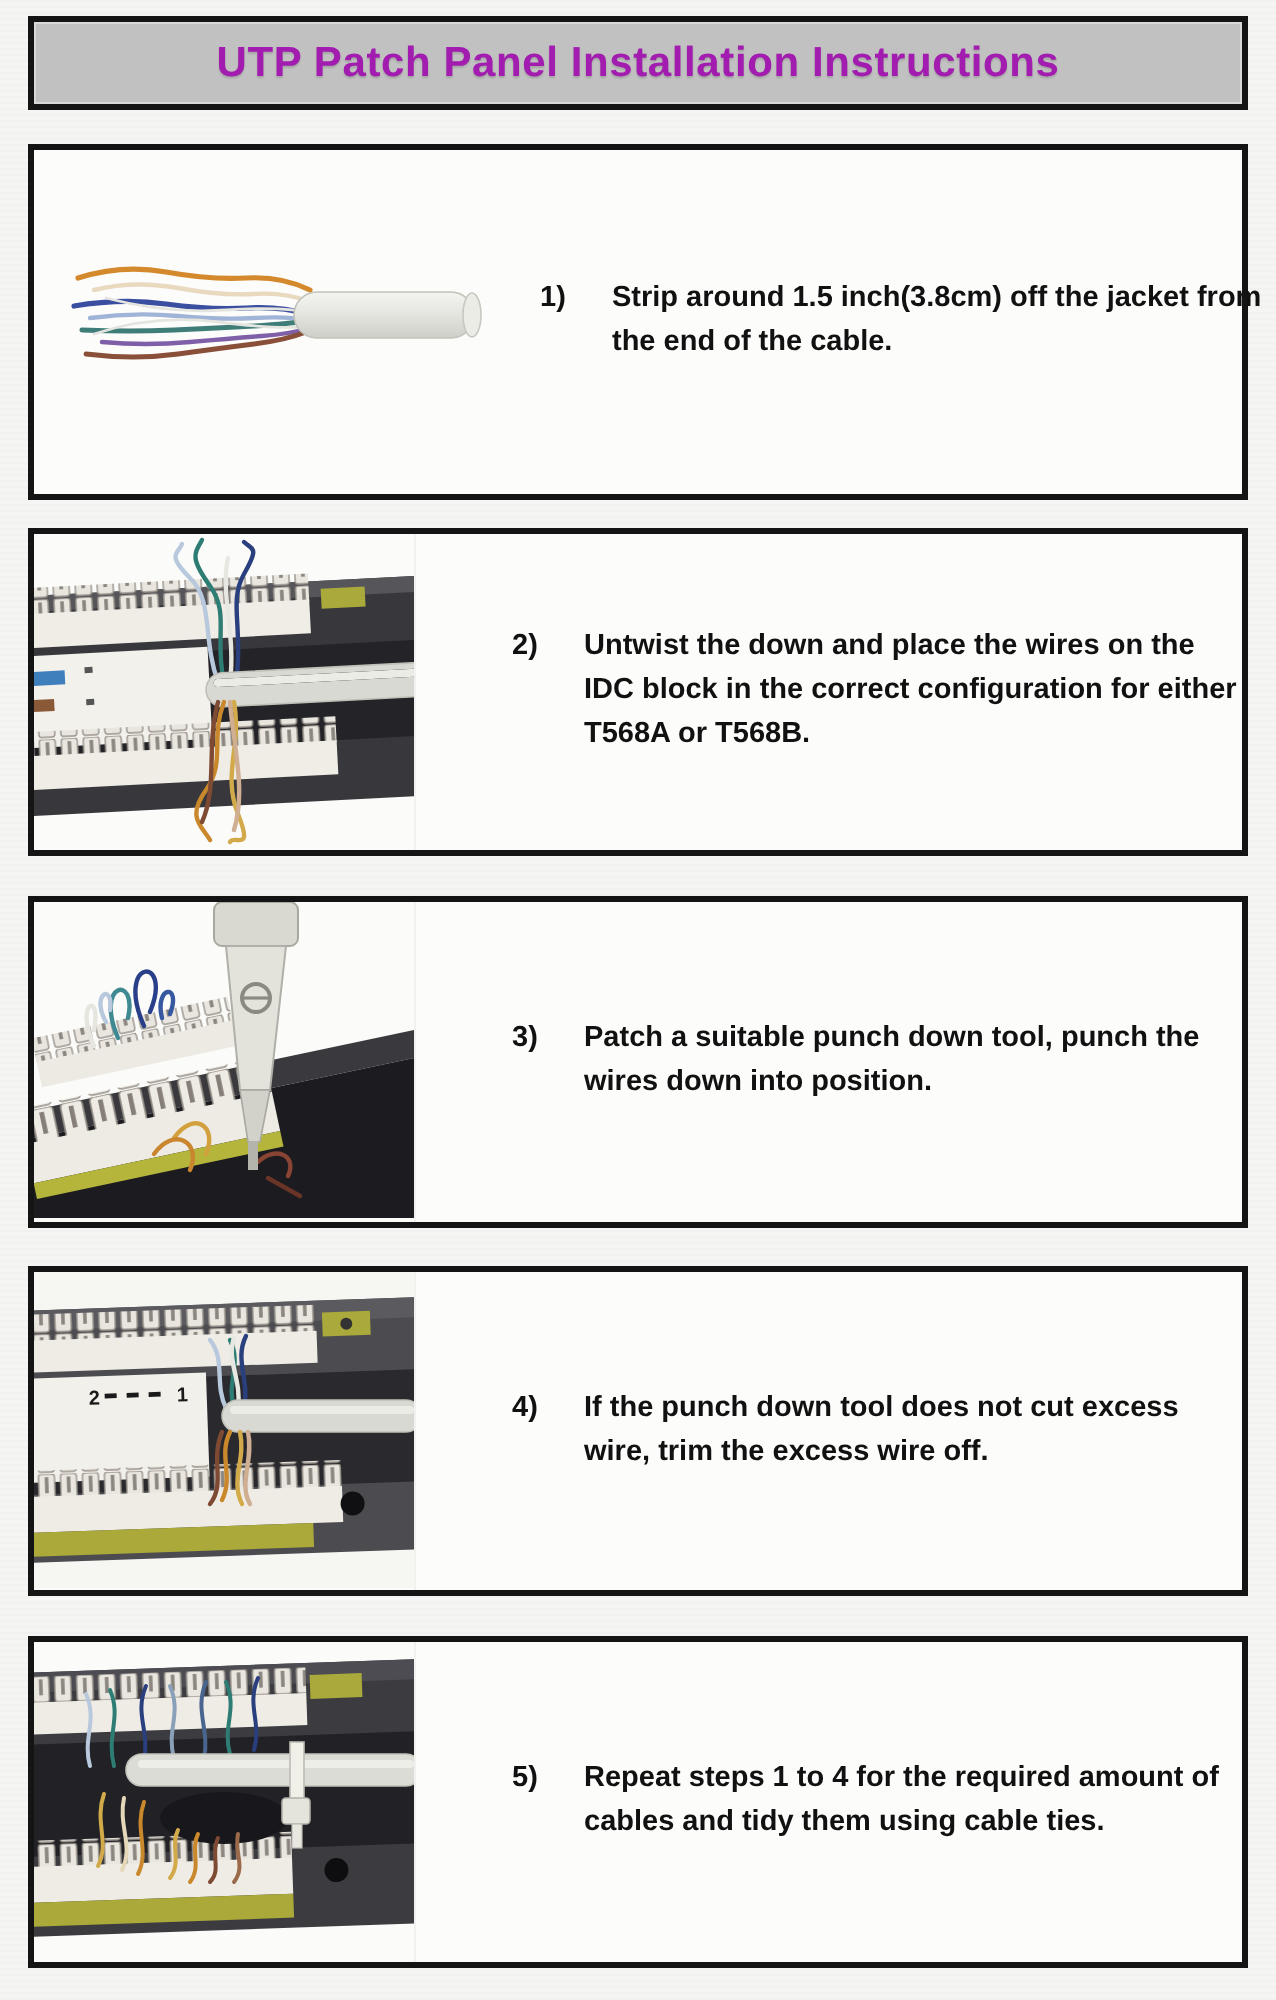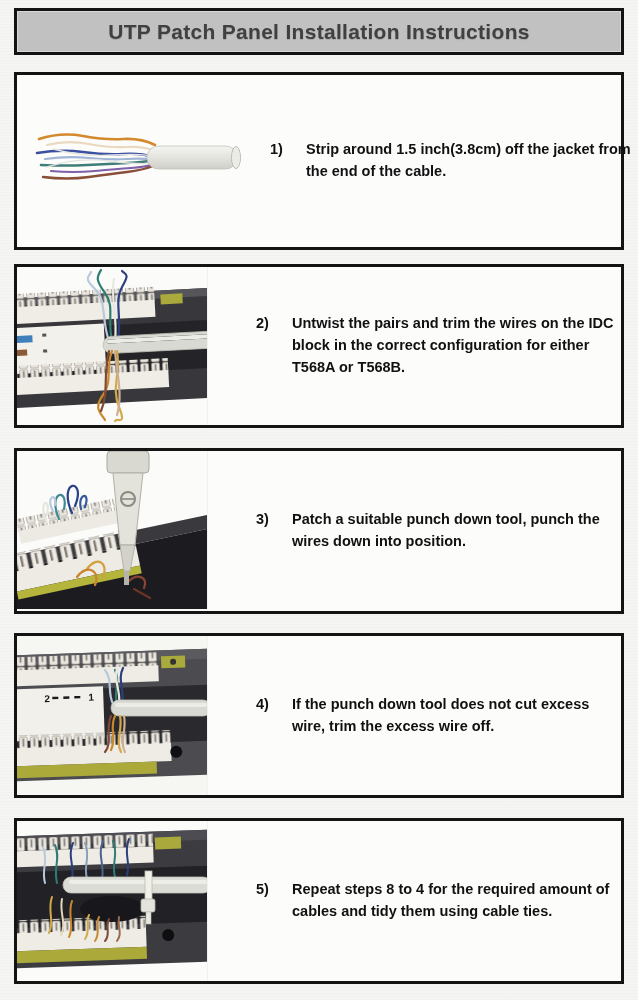--- a/index.html
+++ b/index.html
@@ -12,21 +12,21 @@
   }
   .page{position:relative;width:638px;height:1000px;box-sizing:border-box;}
   .header{
     box-sizing:border-box;
     margin:8px 14px 0 14px;
     height:47px;
     background:#c1c1c1;
     border:3px solid #141414;
     box-shadow:inset 0 0 0 1px #d8d8d8;
     display:flex;align-items:center;justify-content:center;
-    color:#404040;font-weight:bold;font-size:21px;letter-spacing:0.3px;
+    color:#a21caf;font-weight:bold;font-size:21px;letter-spacing:0.3px;
     text-shadow:0 1px 1px rgba(0,0,0,0.15);
   }
   .step-card{
     box-sizing:border-box;
     margin:0 14px;
     background:#fcfcfb;
     border:3px solid #141414;
     display:flex;align-items:stretch;
   }
   .s1{margin-top:17px;height:178px;}
@@ -139,21 +139,21 @@
           <path d="M95,84 C88,102 96,114 86,128 S84,146 88,153" stroke="#c9882c"></path>
           <path d="M100,84 C104,106 94,120 102,140 S100,150 98,154" stroke="#d2aa4a"></path>
           <path d="M92,84 C86,106 92,126 84,144" stroke="#7e4a34"></path>
           <path d="M98,84 C100,108 106,128 100,148" stroke="#cfae92"></path>
         </g>
       </svg>
     </figure>
     <div class="text-area pad-b">
       <div class="step-row">
         <span class="step-num">2)</span>
-        <span class="step-text">Untwist the pairs and trim the wires on the IDC block in the correct configuration for either T568A or T568B.</span>
+        <span class="step-text">Untwist the down and place the wires on the IDC block in the correct configuration for either T568A or T568B.</span>
       </div>
     </div>
   </div>
 
   <div class="step-card s3">
     <figure class="photo">
       <svg width="190" height="158" viewBox="0 0 190 158" preserveAspectRatio="none">
         <rect x="0" y="0" width="190" height="158" fill="#fbfbf9"></rect>
         <polygon points="0,104 190,64 190,78 0,118" fill="#3a3a3e"></polygon>
         <polygon points="0,118 190,78 190,158 0,158" fill="#1c1c20"></polygon>
@@ -284,18 +284,18 @@
         <g>
           <rect x="128" y="50" width="7" height="30" fill="#f0f0e9" stroke="#bcbcb4" stroke-width="0.8"></rect>
           <rect x="124" y="78" width="14" height="13" rx="2" fill="#e4e4dc" stroke="#b0b0a8" stroke-width="0.8"></rect>
           <rect x="129" y="91" width="5" height="12" fill="#e8e8e0" stroke="#bcbcb4" stroke-width="0.6"></rect>
         </g>
       </svg>
     </figure>
     <div class="text-area pad-b">
       <div class="step-row">
         <span class="step-num">5)</span>
-        <span class="step-text">Repeat steps 8 to 4 for the required amount of cables and tidy them using cable ties.</span>
+        <span class="step-text">Repeat steps 1 to 4 for the required amount of cables and tidy them using cable ties.</span>
       </div>
     </div>
   </div>
 
 </div>
 
 </body></html>

